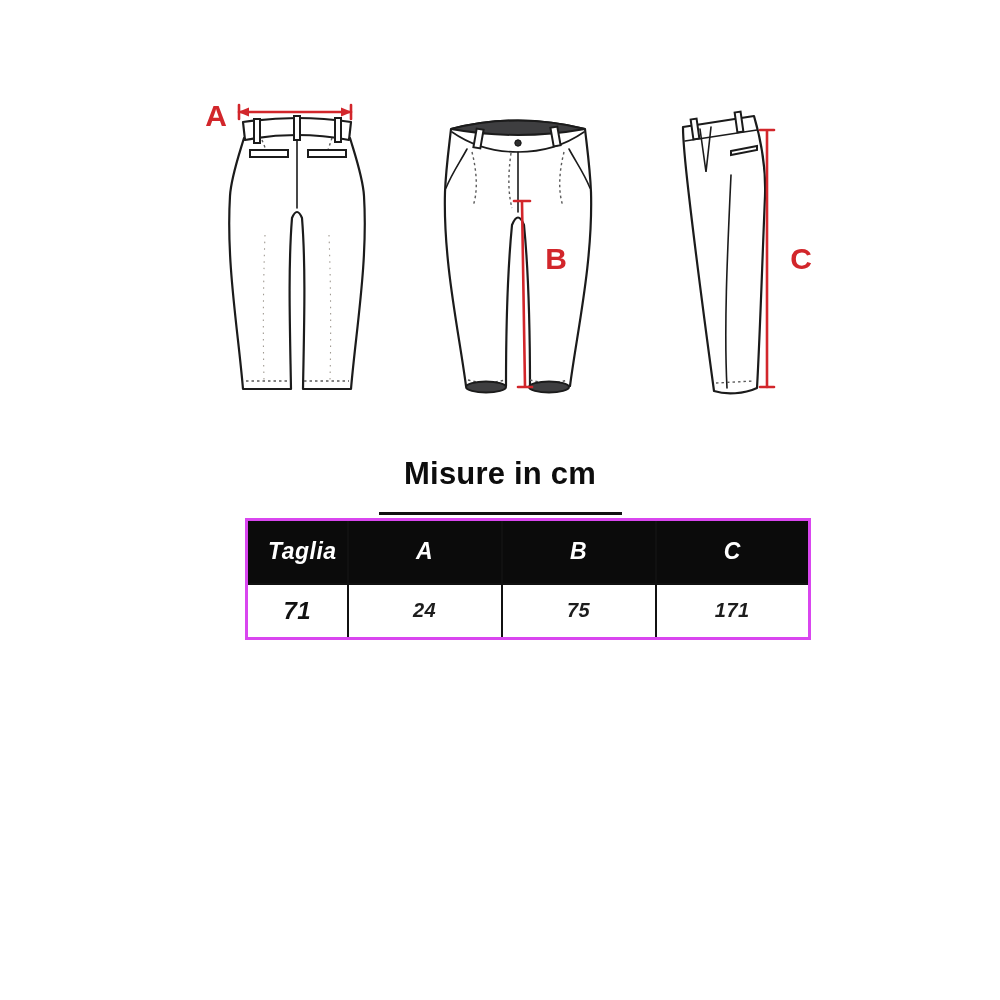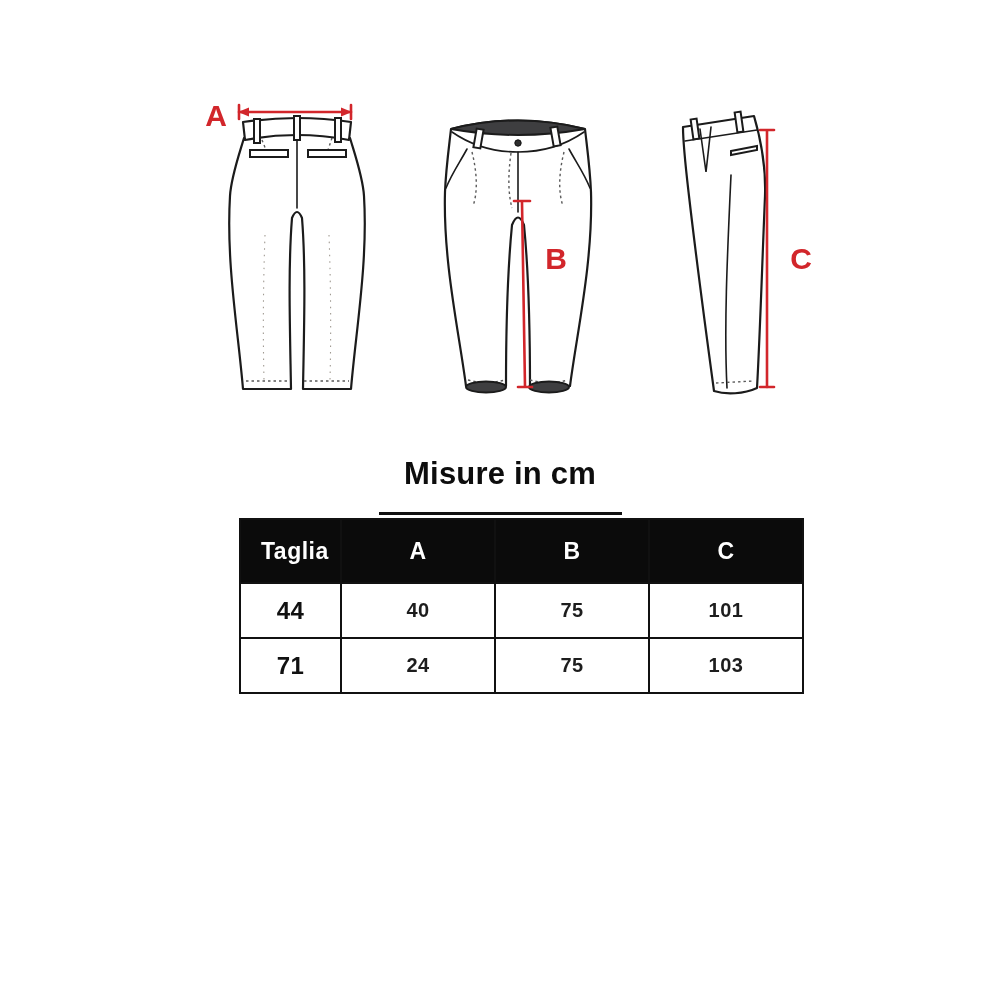--- a/index.html
+++ b/index.html
@@ -32,23 +32,24 @@
   
   .title-wrap { position: absolute; top: 440px; left: 0; width: 1000px; text-align: center; }
   .title {
     font-size: 31px; font-weight: 800; color: #0d0d0d; letter-spacing: 0.2px;
     line-height: 36px; margin: 16px;
   }
   .title-underline { width: 243px; height: 3px; background: #111111; margin: 20px auto 0; }
 
   
   .size-table {
-    position: absolute; left: 239px; top: 518px; width: 563px;
+    position: absolute; left: 245px; top: 518px; width: 563px;
     border-collapse: collapse; table-layout: fixed;
-    border: 1px solid #d946ef;
+    border: 3px solid #d946ef;
+    font-style: italic;
   }
   .size-table th, .size-table td { border: 2px solid #111111; }
   .size-table thead th {
     background: #0b0b0b; color: #ffffff;
     height: 64px; font-size: 23px; font-weight: 700; letter-spacing: 0.5px;
     text-align: center;
   }
   .size-table thead th.first-col { text-align: left; padding-left: 20px; }
   .size-table tbody td {
     height: 55px; background: #ffffff; color: #1d1d1d;
@@ -153,27 +154,21 @@
     <thead>
       <tr>
         <th class="first-col">Taglia</th>
         <th>A</th>
         <th>B</th>
         <th>C</th>
       </tr>
     </thead>
     <tbody>
       <tr>
-        <td class="first-col">44</td>
-        <td>40</td>
-        <td>75</td>
-        <td>101</td>
-      </tr>
-      <tr>
         <td class="first-col">71</td>
         <td>24</td>
         <td>75</td>
-        <td>103</td>
+        <td>171</td>
       </tr>
     </tbody>
   </table>
 
 </div>
 
 </body></html>

